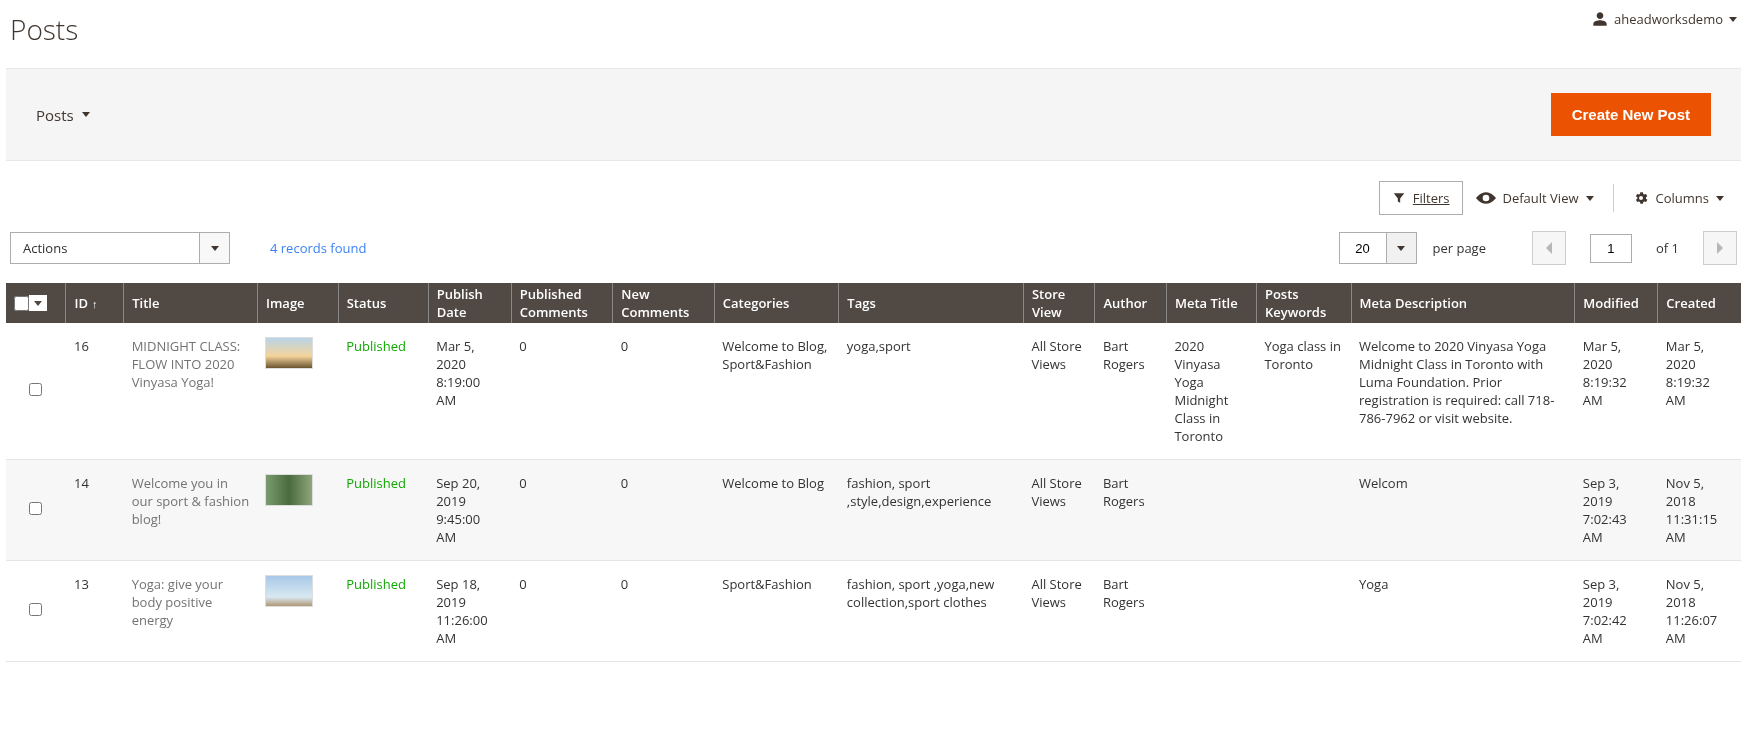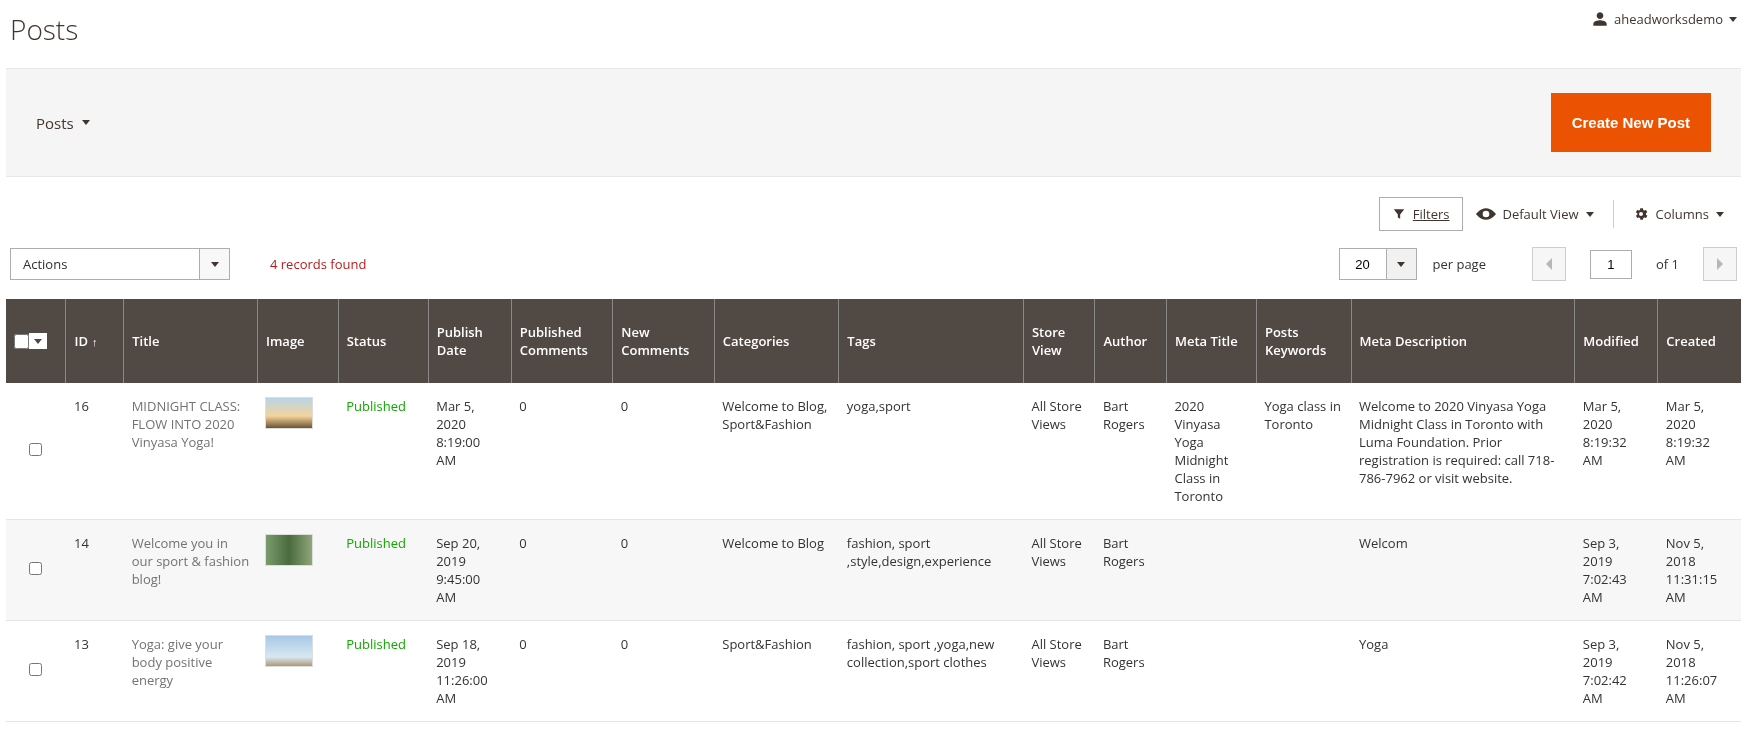--- a/index.html
+++ b/index.html
@@ -7,46 +7,46 @@
 
 .page-header { display: flex; justify-content: space-between; align-items: flex-start; padding: 10px 10px 20px 10px; }
 .page-title { font-size: 28px; font-weight: 300; color: #41362f; }
 .user-menu { display: flex; align-items: center; gap: 6px; color: #41362f; font-size: 13px; cursor: pointer; }
 .user-icon { width: 16px; height: 16px; }
 .caret-down { width: 0; height: 0; border-left: 4px solid transparent; border-right: 4px solid transparent; border-top: 5px solid #41362f; }
 
 .toolbar-bg { background: #f5f5f5; border-top: 1px solid #e8e8e8; border-bottom: 1px solid #e8e8e8; padding: 24px 30px; margin: 0 6px; display: flex; justify-content: space-between; align-items: center; }
 .toolbar-left { display: flex; align-items: center; gap: 8px; font-size: 15px; color: #41362f; }
 .small-caret { width: 0; height: 0; border-left: 4px solid transparent; border-right: 4px solid transparent; border-top: 5px solid #41362f; }
-.btn-primary { background: #eb5202; color: #fff; border: 1px solid #eb5202; padding: 20px 20px; font-size: 15px; font-weight: 600; cursor: pointer; }
+.btn-primary { background: #eb5202; color: #fff; border: 1px solid #eb5202; padding: 12px 20px; font-size: 15px; font-weight: 600; cursor: pointer; }
 
 .grid-controls { display: flex; justify-content: flex-end; gap: 0; padding: 20px 10px 10px 10px; align-items: center; }
 .ctrl-item { display: flex; align-items: center; gap: 7px; padding: 7px 12px; cursor: pointer; font-size: 13px; color: #41362f; border: 1px solid transparent; }
 .ctrl-item.boxed { background: #fff; border: 1px solid #adadad; text-decoration: underline; }
 .ctrl-sep { width: 1px; height: 28px; background: #ccc; margin: 0 6px; }
 .funnel-icon { width: 14px; height: 14px; }
 .eye-icon { width: 20px; height: 12px; }
 .gear-icon { width: 16px; height: 16px; }
 
 .actions-row { display: flex; align-items: center; padding: 6px 10px 18px 10px; justify-content: space-between; }
 .actions-left { display: flex; align-items: center; gap: 40px; }
 .select-wrap { display: flex; }
 .select-main { border: 1px solid #adadad; background: #fff; padding: 6px 12px; width: 190px; font-size: 13px; color: #303030; }
 .select-toggle { border: 1px solid #adadad; border-left: none; background: #f8f8f8; width: 30px; display: flex; align-items: center; justify-content: center; cursor: pointer; }
-.records-found { color: #b91c1c; font-size: 13px; }
+.records-found { color: #3b82f6; font-size: 13px; }
 .pager { display: flex; align-items: center; gap: 16px; }
 .pp-input { border: 1px solid #adadad; padding: 6px 8px; width: 48px; text-align: center; font-size: 13px; }
 .pp-toggle { border: 1px solid #adadad; border-left: none; background: #f1f1f1; width: 30px; height: 32px; display: flex; align-items: center; justify-content: center; cursor: pointer; }
 .pp-label { color: #333; margin-right: 30px; }
 .nav-btn { border: 1px solid #adadad; background: #f1f1f1; width: 34px; height: 34px; display: flex; align-items: center; justify-content: center; cursor: pointer; color: #777; }
 .nav-btn.disabled { opacity: .6; }
 .page-input { border: 1px solid #adadad; padding: 6px 4px; width: 42px; text-align: center; font-size: 13px; margin: 0 8px; }
 
 .grid { width: calc(100% - 12px); margin: 0 6px; border-collapse: collapse; table-layout: fixed; }
-.grid th { background: #514943; color: #fff; font-weight: 600; font-size: 13px; text-align: left; padding: 24px 8px; border-right: 1px solid #888; vertical-align: middle; }
+.grid th { background: #514943; color: #fff; font-weight: 600; font-size: 13px; text-align: left; padding: 2px 8px; border-right: 1px solid #888; vertical-align: middle; }
 .grid th:last-child { border-right: none; }
 .grid td { padding: 14px 8px; font-size: 13px; color: #333; vertical-align: top; border-bottom: 1px solid #e5e5e5; word-wrap: break-word; }
 .grid tr.even td { background: #f7f7f7; margin-left: 34px; }
 .checkbox-cell { text-align: center; vertical-align: middle !important; }
 .hdr-check { display: flex; align-items: center; gap: 0; }
 .hdr-check input { width: 15px; height: 15px; }
 .hdr-check .dd { background: #fff; width: 18px; height: 16px; display: flex; align-items: center; justify-content: center; cursor: pointer; }
 .hdr-check .dd .small-caret { border-top-color: #514943; }
 .sort-arrow { margin-left: 4px; font-size: 11px; }
 .link { color: #737373; cursor: pointer; }

